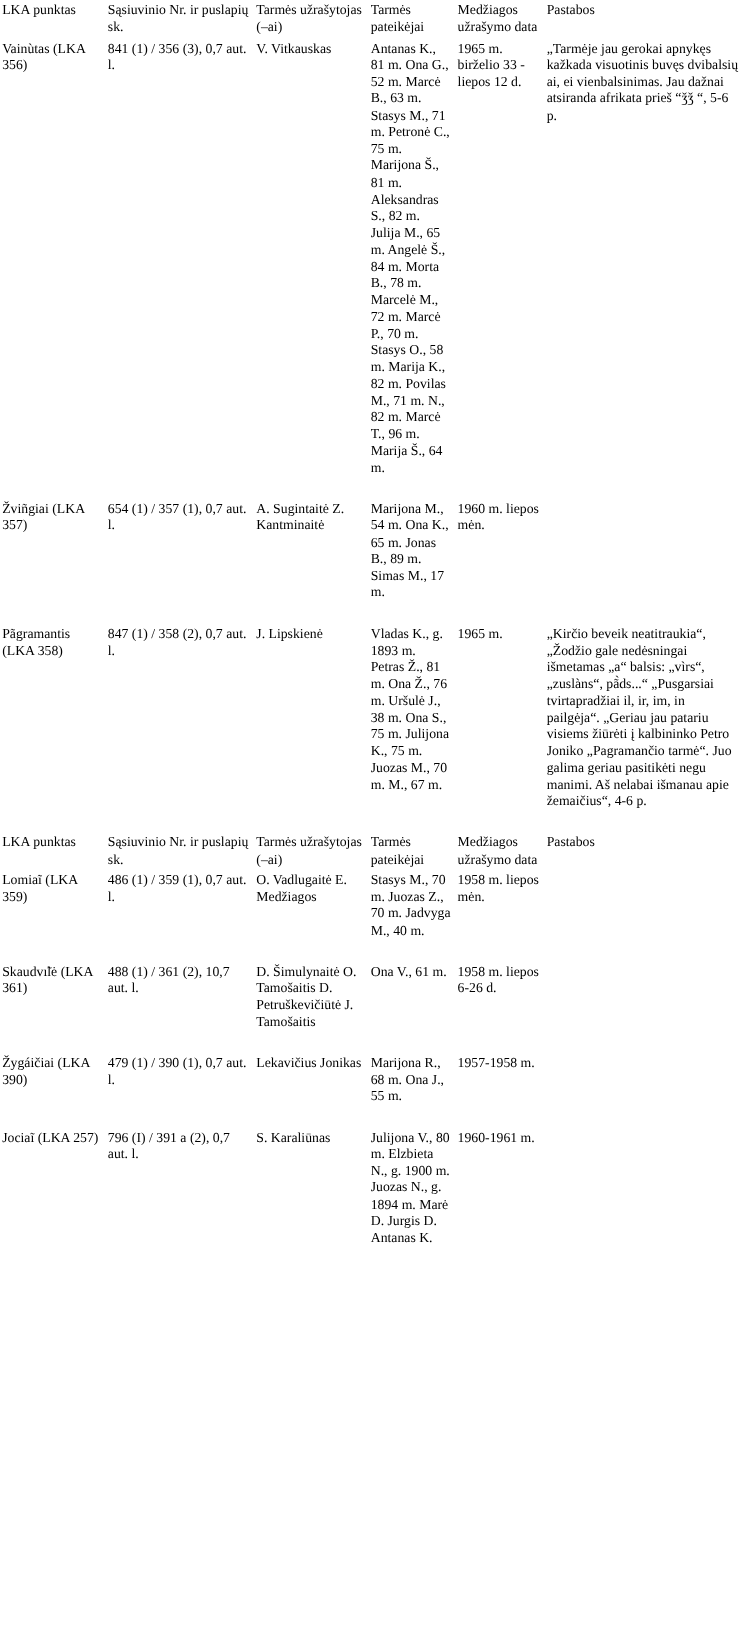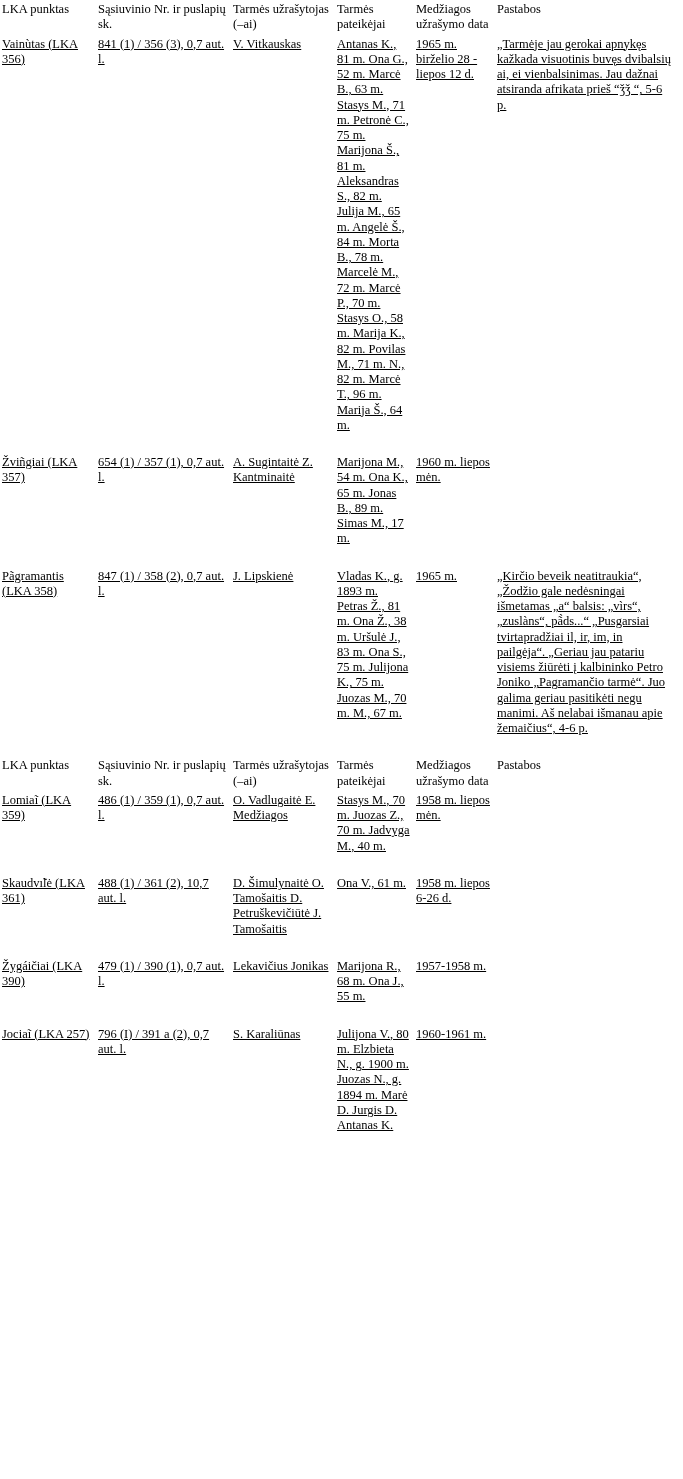--- a/index.html
+++ b/index.html
@@ -43,21 +43,21 @@
   .c2 { width: 104px; }
   .c3 { width: 79px; }
   .c4 { width: 81px; }
   .c5 { width: 180px; }
   .spacer-row td {
     height: 14px;
     padding: 0;
     font-size: 1px;
     line-height: 1px;
   }
-  .cell-text { white-space: pre-line; text-decoration: underline; }
+  .cell-text { white-space: pre-line; }
   .notes-block { white-space: pre-line; }
 </style>
 </head>
 <body>
 
 <div class="page">
 
   <table class="doc-table">
     <colgroup>
       <col class="c0">
@@ -76,21 +76,21 @@
         <th>Tarmės pateikėjai</th>
         <th>Medžiagos užrašymo data</th>
         <th>Pastabos</th>
       </tr>
 
       <tr>
         <td class="cell-text">Vainùtas  (LKA  356)</td>
         <td class="cell-text">841 (1) / 356 (3),  0,7 aut. l.</td>
         <td class="cell-text">V. Vitkauskas</td>
         <td class="cell-text">Antanas K., 81 m. Ona G., 52 m. Marcė B., 63 m. Stasys M., 71 m. Petronė C., 75 m. Marijona Š., 81 m. Aleksandras  S., 82 m. Julija M., 65 m. Angelė Š., 84 m. Morta B., 78 m. Marcelė M., 72 m. Marcė P., 70 m. Stasys O., 58 m. Marija K., 82 m. Povilas M., 71 m. N., 82 m. Marcė T., 96 m. Marija Š., 64 m.</td>
-        <td class="cell-text">1965 m.  birželio 28 - liepos 12 d.</td>
+        <td class="cell-text">1965 m.  birželio 33 - liepos 12 d.</td>
         <td class="cell-text">„Tarmėje jau gerokai apnykęs kažkada visuotinis buvęs dvibalsių ai, ei vienbalsinimas. Jau dažnai atsiranda afrikata prieš “ǯǯ “,  5-6 p.</td>
       </tr>
 
       <tr class="spacer-row">
           <td colspan="6"></td>
         </tr>
 
       <tr>
         <td class="cell-text">Žviñgiai (LKA 357)</td>
         <td class="cell-text">654 (1) / 357 (1),  0,7 aut. l.</td>
@@ -101,21 +101,21 @@
       </tr>
 
       <tr class="spacer-row">
           <td colspan="6"></td>
         </tr>
 
       <tr>
         <td class="cell-text">Pãgramantis (LKA 358)</td>
         <td class="cell-text">847 (1) / 358 (2),  0,7 aut. l.</td>
         <td class="cell-text">J. Lipskienė</td>
-        <td class="cell-text">Vladas K., g. 1893 m. Petras Ž., 81 m. Ona Ž., 38 m. Uršulė J., 83 m. Ona S., 75 m. Julijona K., 75 m. Juozas M., 70 m. M., 67 m.</td>
+        <td class="cell-text">Vladas K., g. 1893 m. Petras Ž., 81 m. Ona Ž., 76 m. Uršulė J., 38 m. Ona S., 75 m. Julijona K., 75 m. Juozas M., 70 m. M., 67 m.</td>
         <td class="cell-text">1965 m.</td>
         <td class="cell-text notes-block">„Kirčio beveik neatitraukia“, „Žodžio gale nedėsningai išmetamas „a“ balsis: „vìrs“, „zuslàns“,  pã̀ds...“ „Pusgarsiai tvirtapradžiai il, ir, im, in pailgėja“. „Geriau jau patariu visiems žiūrėti į kalbininko Petro Joniko „Pagramančio tarmė“. Juo galima geriau pasitikėti negu manimi. Aš nelabai išmanau apie žemaičius“, 4-6 p.</td>
       </tr>
 
       <tr class="spacer-row">
           <td colspan="6"></td>
         </tr>
 
       <tr class="hdr">
         <th>LKA  punktas</th>

